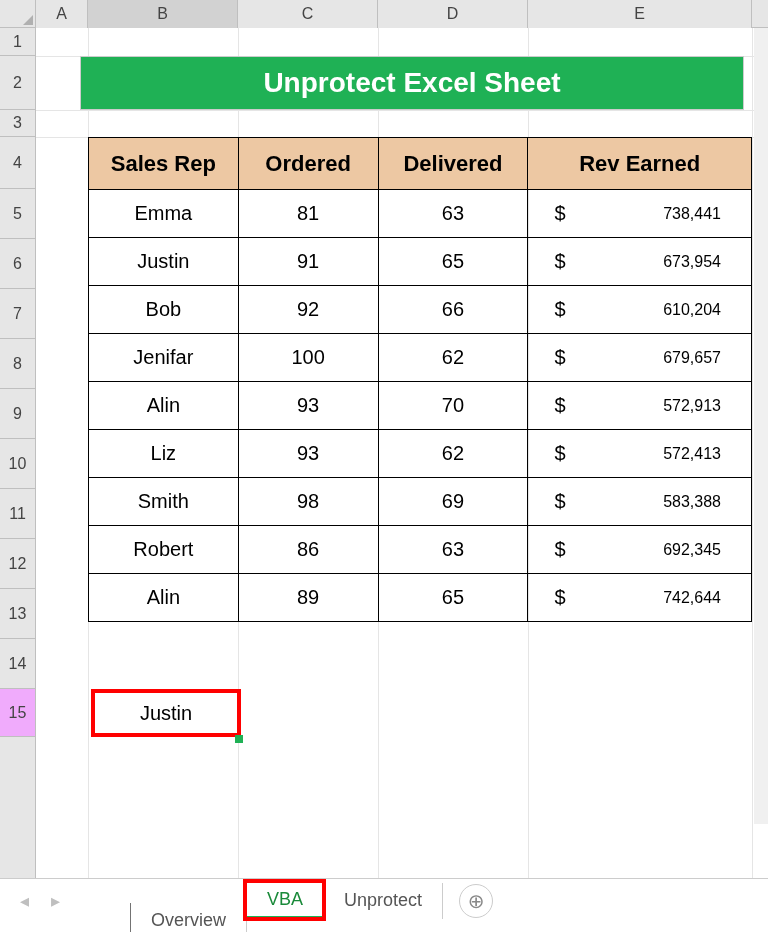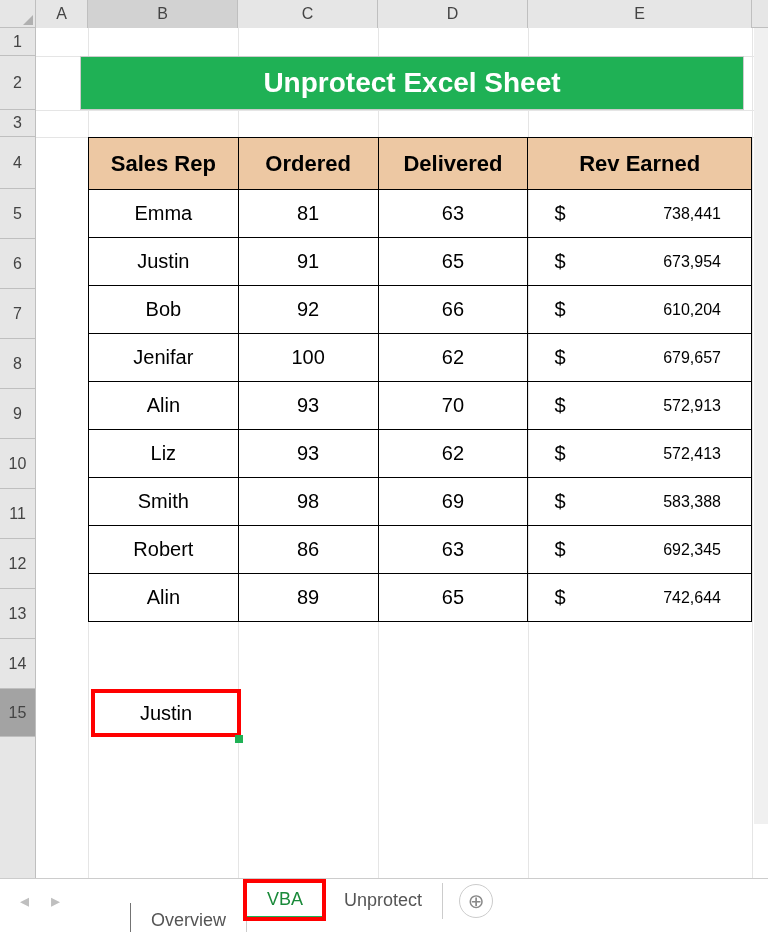--- a/index.html
+++ b/index.html
@@ -67,21 +67,21 @@
   }
   .row-h {
     display: flex;
     align-items: center;
     justify-content: center;
     color: #444;
     font-size: 16px;
     border-bottom: 1px solid #bfbfbf;
     background: #e6e6e6;
   }
-  .row-h.sel { background: #a3a3a3; }
+  .row-h.sel { background: #f0abfc; }
   .r1 { height: 28px; }
   .r2 { height: 54px; }
   .r3 { height: 27px; }
   .r4 { height: 52px; }
   .rdata { height: 50px; }
   .r15 { height: 48px; }
   .cells {
     flex: 1;
     position: relative;
     background: #fff;

